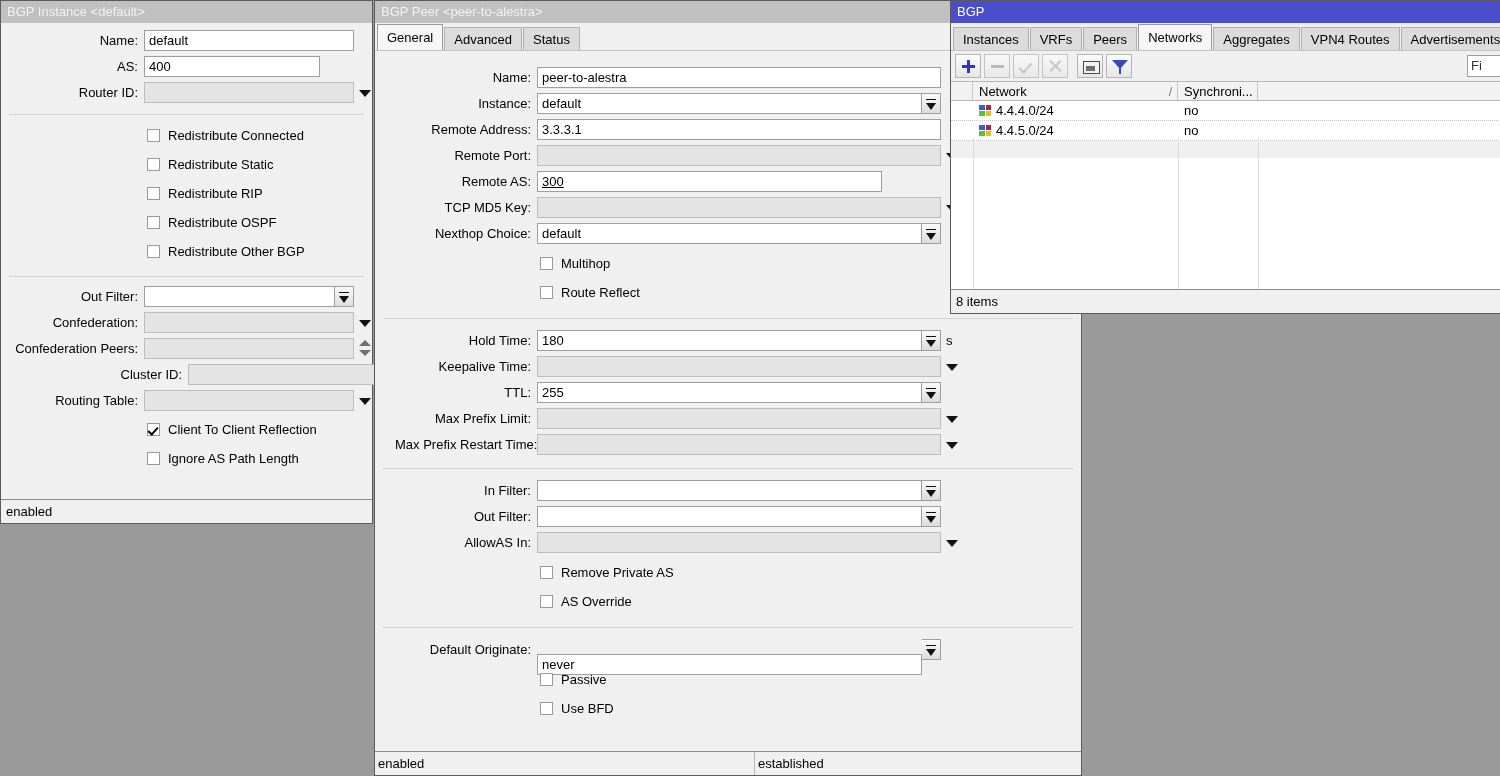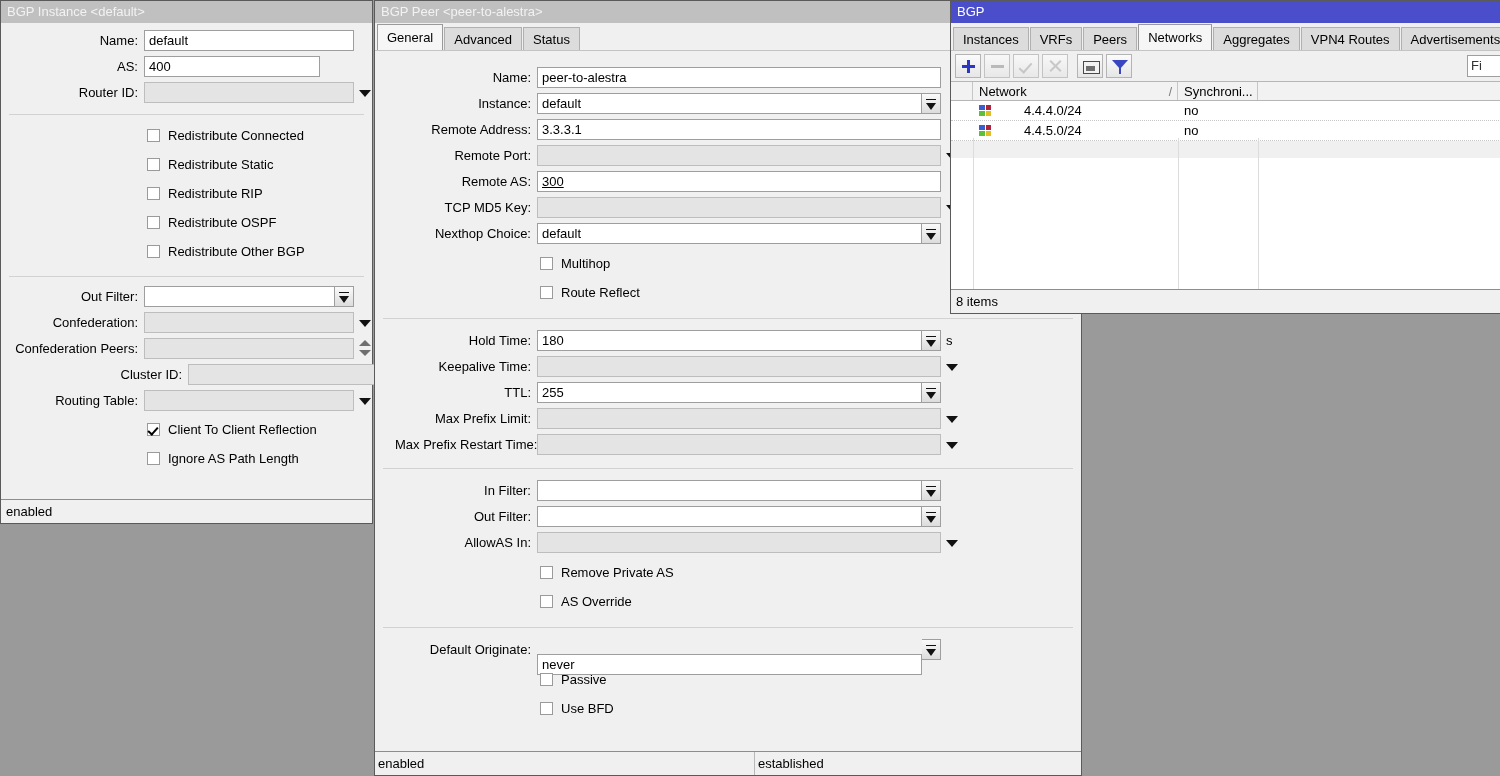--- a/index.html
+++ b/index.html
@@ -194,21 +194,21 @@
   .thead { display: flex; height: 20px; background: #f2f2f2; border-top: 1px solid #b6b6b6; border-bottom: 1px solid #b6b6b6; }
   .th {
     line-height: 19px; font-size: 13px;
     padding-left: 6px;
     border-right: 1px solid #c6c6c6;
     position: relative;
     overflow: hidden; white-space: nowrap;
   }
   .th .sortmark { position: absolute; right: 5px; top: 1px; color: #777; font-size: 12px; }
   .trow { display: flex; height: 20px; border-bottom: 1px dotted #c8c8c8; background: #ffffff; }
-  .td { line-height: 19px; font-size: 13px; padding-left: 6px; overflow: hidden; white-space: nowrap; display: flex; align-items: center; gap: 28px; }
+  .td { line-height: 19px; font-size: 13px; padding-left: 6px; overflow: hidden; white-space: nowrap; display: flex; align-items: center; }
   .quadicon {
     width: 12px; height: 11px; flex: none;
     display: grid; grid-template-columns: 1fr 1fr; grid-template-rows: 1fr 1fr;
     gap: 1px; margin-right: 5px;
   }
   .quadicon i { display: block; }
 
   .findbox {
     border: 1px solid #9e9e9e; background: #fff;
     height: 22px; line-height: 20px; font-size: 13px;
@@ -363,21 +363,21 @@
       <div class="row">
         <div class="lbl" style="width: 162px;">Remote Port:</div>
         <div class="fieldwrap">
           <div class="fld disabled" style="width: 404px;"></div>
           <div class="tri"></div>
         </div>
       </div>
       <div class="row">
         <div class="lbl" style="width: 162px;">Remote AS:</div>
         <div class="fieldwrap">
-          <div class="fld" style="width: 404px; text-decoration: underline;">300</div>
+          <div class="fld" style="width: 345px; text-decoration: underline;">300</div>
         </div>
       </div>
       <div class="row">
         <div class="lbl" style="width: 162px;">TCP MD5 Key:</div>
         <div class="fieldwrap">
           <div class="fld disabled" style="width: 404px;"></div>
           <div class="tri"></div>
         </div>
       </div>
       <div class="row">

